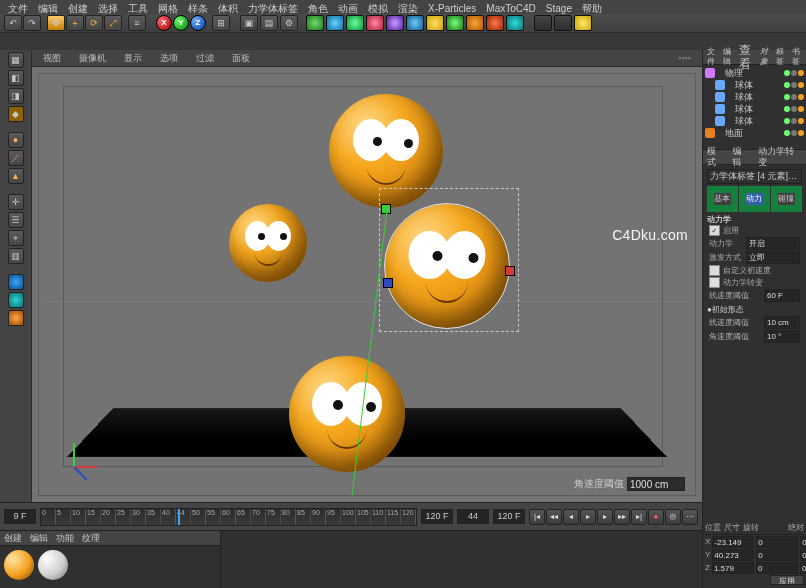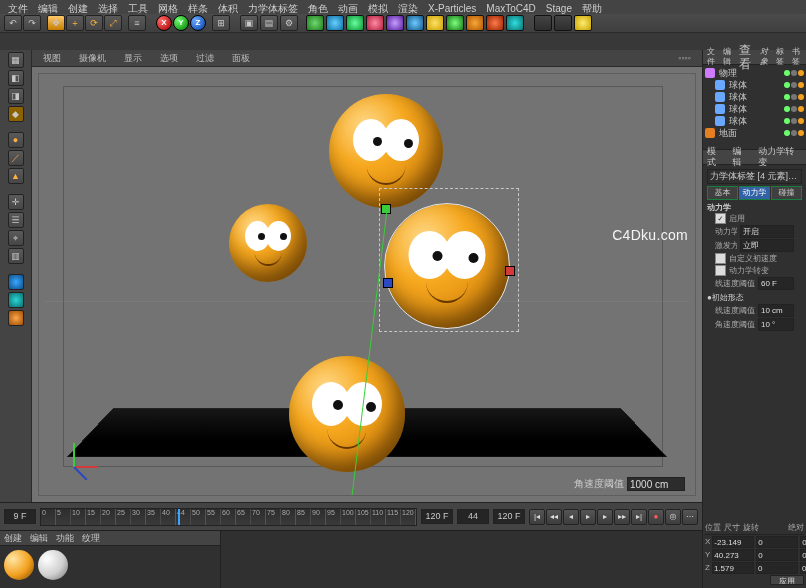--- a/index.html
+++ b/index.html
@@ -84,31 +84,31 @@
   .bottom{grid-column:1/3;grid-row:6;background:var(--bg2);border-top:1px solid #1e1e1e;display:flex}
   .mat-panel{width:220px;display:flex;flex-direction:column;border-right:1px solid #222}
   .mat-head{height:14px;background:var(--bg1);display:flex;align-items:center;font-size:9px;gap:8px;padding:0 4px;border-bottom:1px solid #222}
   .mat-body{display:flex;gap:4px;padding:4px}
   .mat-ball{width:30px;height:30px;border-radius:50%}
   .rest-bottom{flex:1}
   
   .rightcol{grid-column:3;grid-row:4/7;background:var(--bg2);display:flex;flex-direction:column;border-left:1px solid #222}
   .obj-head{height:14px;background:var(--bg1);display:flex;align-items:center;font-size:9px;padding:0 4px;gap:6px;border-bottom:1px solid #222}
   .obj-tree{height:80px;padding:2px;font-size:9px;color:#ccc;overflow:hidden}
-  .obj-row{display:flex;align-items:center;gap:4px;height:12px}
+  .obj-row{display:flex;align-items:center;gap:10px;height:12px}
   .obj-row .dots{margin-left:auto;display:flex;gap:1px}
   .dot{width:6px;height:6px;border-radius:50%}
   .obj-ic{width:10px;height:10px;border-radius:2px}
   .attr-head{height:14px;background:var(--bg1);border-top:1px solid #222;border-bottom:1px solid #222;display:flex;align-items:center;font-size:9px;padding:0 4px;gap:8px}
   .attr-body{flex:1;padding:4px;font-size:9px;color:#ccc;overflow:hidden}
   .attr-title{background:#2f2f2f;border:1px solid #222;padding:1px 2px;margin-bottom:2px;white-space:nowrap;overflow:hidden;text-overflow:ellipsis}
   .tabs{display:flex;gap:1px;margin-bottom:3px}
-  .tabs span{flex:1;height:12px;background:#3f3f3f;border:1px solid #15803d;font-size:8px;text-align:center;line-height:12px;overflow:hidden}
+  .tabs span{flex:1;height:12px;background:#3f3f3f;border:7px solid #15803d;font-size:8px;text-align:left;line-height:12px;overflow:hidden}
   .tabs span.on{background:#3262a5;color:#fff}
-  .field{display:flex;align-items:center;margin:1px 8px;gap:3px}
+  .field{display:flex;align-items:center;margin:1px 2px;gap:3px}
   .field label{flex:1;font-size:8px;color:#aaa;white-space:nowrap;overflow:hidden}
   .chk{width:9px;height:9px;border:1px solid #888;background:#ddd;display:inline-flex;align-items:center;justify-content:center;font-size:7px;color:#222}
   .num-in{width:30px;height:11px;border:1px solid #222;background:#262626;color:#ddd;font-size:8px;padding:0 2px}
   .sect{font-size:8px;color:#ccc;margin-top:3px}
   .wm{position:absolute;right:14px;top:160px;font-size:14px;color:rgba(255,255,255,.92);font-family:Arial;pointer-events:none;letter-spacing:.3px}
   
   .coord{background:var(--bg2);padding:2px;font-size:8px}
   .coord .row{display:flex;gap:2px;align-items:center;margin:1px 0}
   .coord .row label{width:8px;color:#aaa}
   .coord .row input{width:38px;height:10px;background:#262626;border:1px solid #222;color:#ddd;font-size:8px;padding:0 1px}

